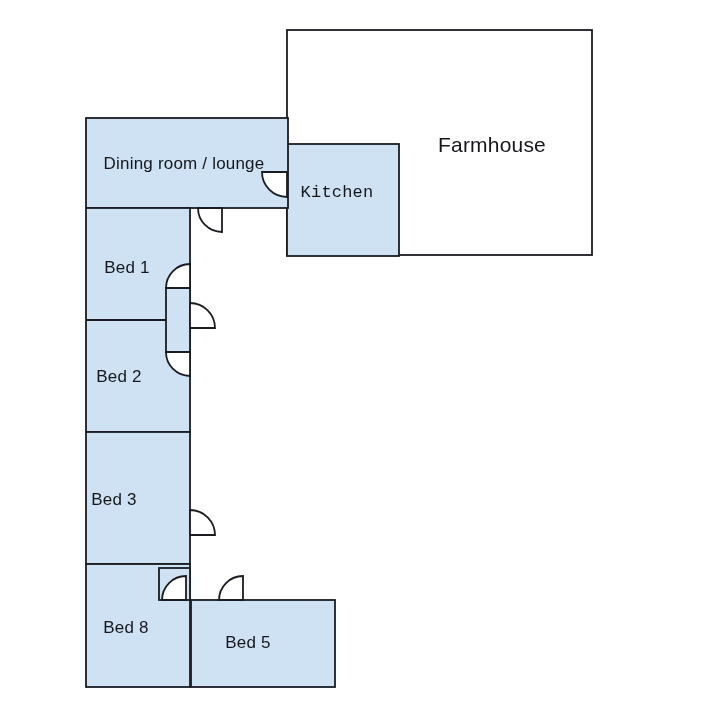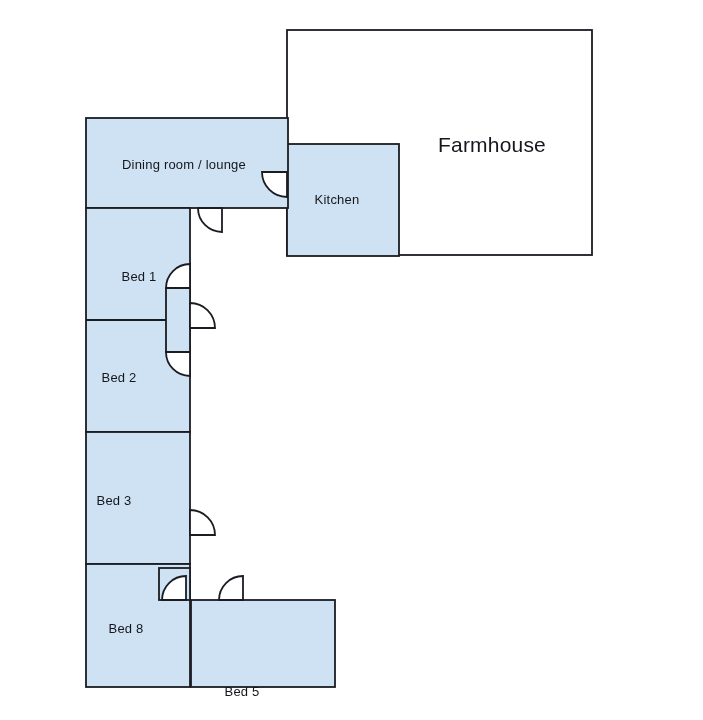--- a/index.html
+++ b/index.html
@@ -7,33 +7,33 @@
     position:relative;
     width:703px;height:720px;
     background:#ffffff;
     font-family:"Liberation Sans", sans-serif;
     overflow:hidden;
   }
   .plan-svg{position:absolute;left:0;top:0;}
   .room-label{
     position:absolute;
     transform:translate(-50%,-50%);
-    font-size:13px;
+    font-size:17px;
     color:#15171c;
     white-space:nowrap;
     letter-spacing:.2px;
   }
   .lbl-farmhouse{left:492px;top:145px;font-size:21px;}
   .lbl-dining{left:184px;top:164px;}
-  .lbl-kitchen{left:337px;top:199px;}
-  .lbl-bed1{left:139px;top:268px;margin-top:8px;}
+  .lbl-kitchen{left:337px;top:192px;font-family:Liberation Mono, monospace;}
+  .lbl-bed1{left:127px;top:268px;}
   .lbl-bed2{left:119px;top:377px;}
   .lbl-bed3{left:114px;top:500px;}
   .lbl-bed4{left:126px;top:628px;}
-  .lbl-bed5{left:242px;top:643px;margin-top:48px;}
+  .lbl-bed5{left:248px;top:643px;}
 </style>
 </head>
 <body>
 
 <div class="canvas">
 
   <svg class="plan-svg" width="703" height="720" viewBox="0 0 703 720">
     <g fill="#cfe2f3" stroke="#1a1c22" stroke-width="1.8" stroke-linejoin="miter">
 
       <rect x="287" y="30" width="305" height="225" fill="#ffffff"></rect>

